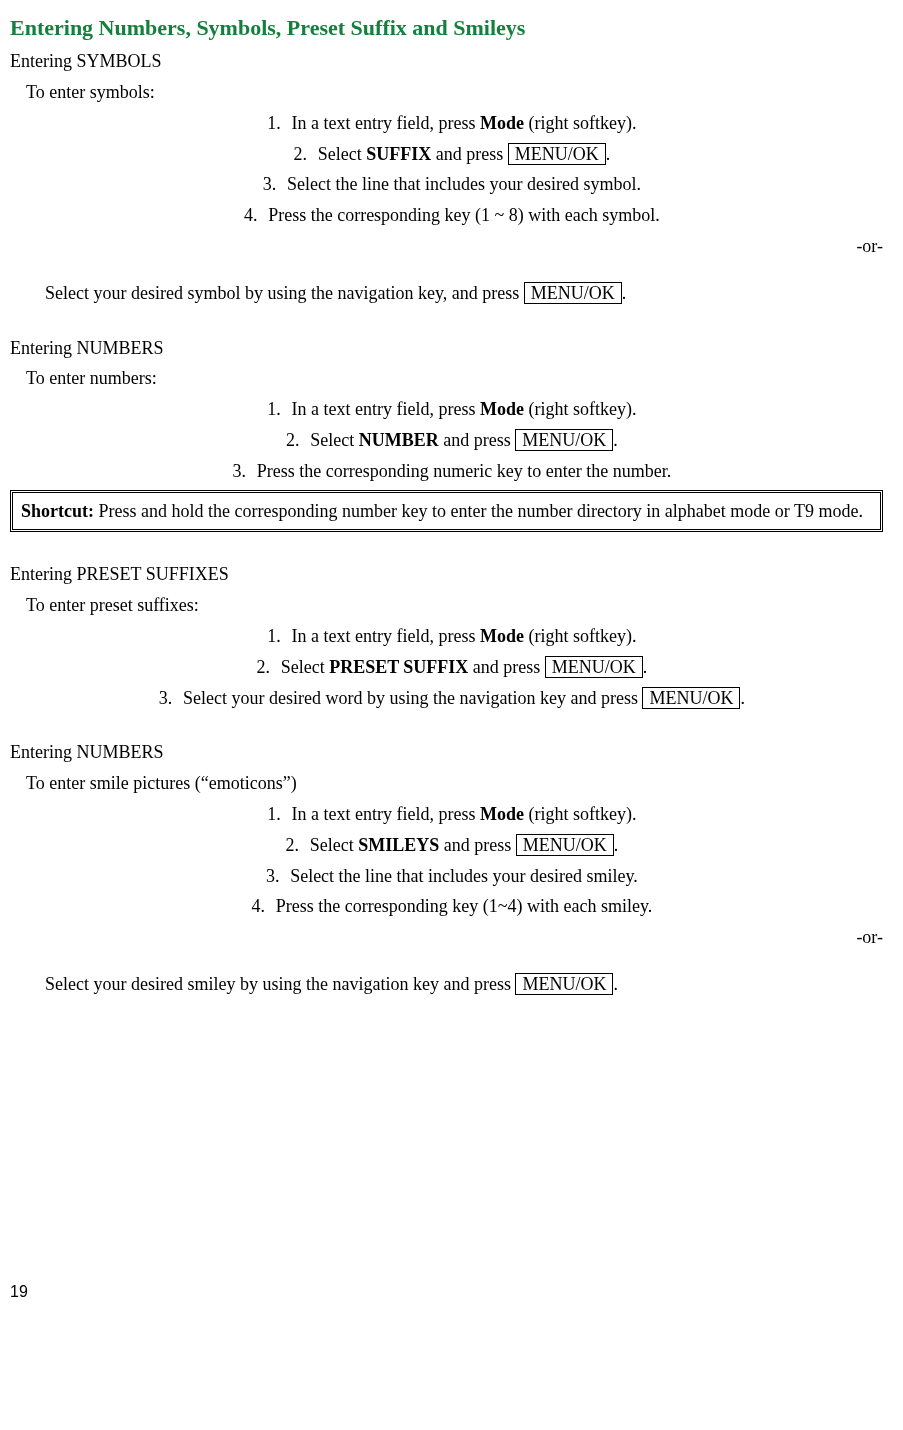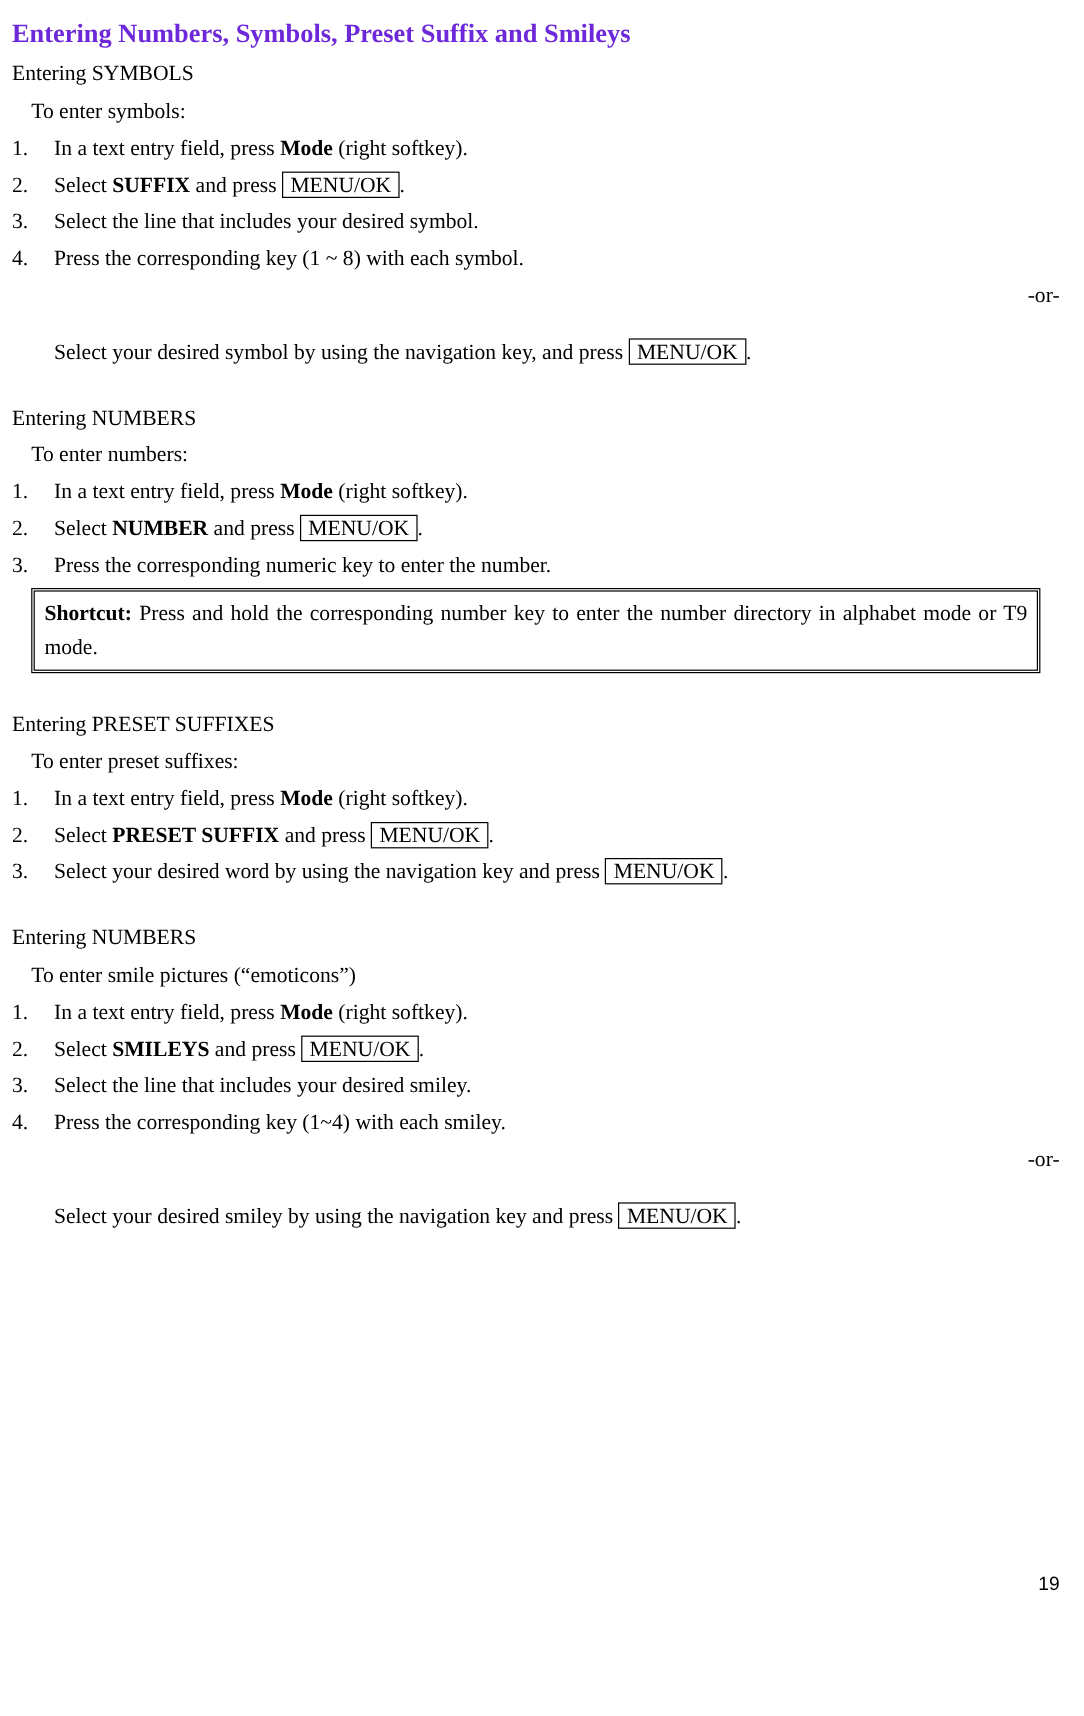--- a/index.html
+++ b/index.html
@@ -5,37 +5,38 @@
     body {
       font-family: Georgia, 'Times New Roman', serif;
       font-size: 18px;
       line-height: 1.6;
       margin: 0;
       padding: 10px 20px 40px 10px;
       color: #000;
       width: 873px;
     }
     .main-title {
-      color: #6d28d9;
+      color: #15803d;
       font-weight: bold;
       font-size: 22px;
       margin: 0 0 2px 0;
     }
     .section-heading {
       font-weight: normal;
       font-size: 18px;
       margin: 0;
     }
     .intro-text {
       margin: 2px 16px;
     }
     .step {
       margin: 2px 0 2px 0;
       padding-left: 35px;
       text-indent: -35px;
+      text-align: center;
     }
     .step-num {
       display: inline-block;
       width: 35px;
       text-indent: 0;
     }
     .continuation {
       margin: 18px 0 2px 35px;
     }
     .or-text {
@@ -45,28 +46,28 @@
     .bold {
       font-weight: bold;
     }
     .boxed-key {
       border: 1px solid #000;
       padding: 0 6px;
     }
     .shortcut-box {
       border: 3px double #000;
       padding: 4px 8px;
-      margin: 4px 16px;
+      margin: 4px 0;
       text-align: justify;
     }
     .section-gap {
       height: 24px;
     }
     .page-number {
-      text-align: right;
+      text-align: left;
       font-family: Arial, sans-serif;
       font-size: 16px;
       margin-top: 280px;
     }
   </style>
 </head>
 <body>
 
 <div class="main-title">Entering Numbers, Symbols, Preset Suffix and Smileys</div>
 

